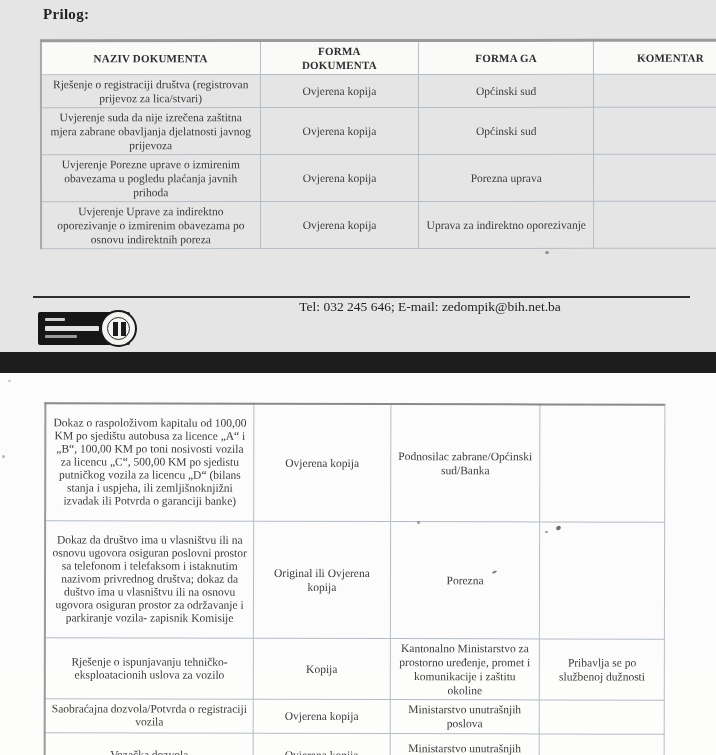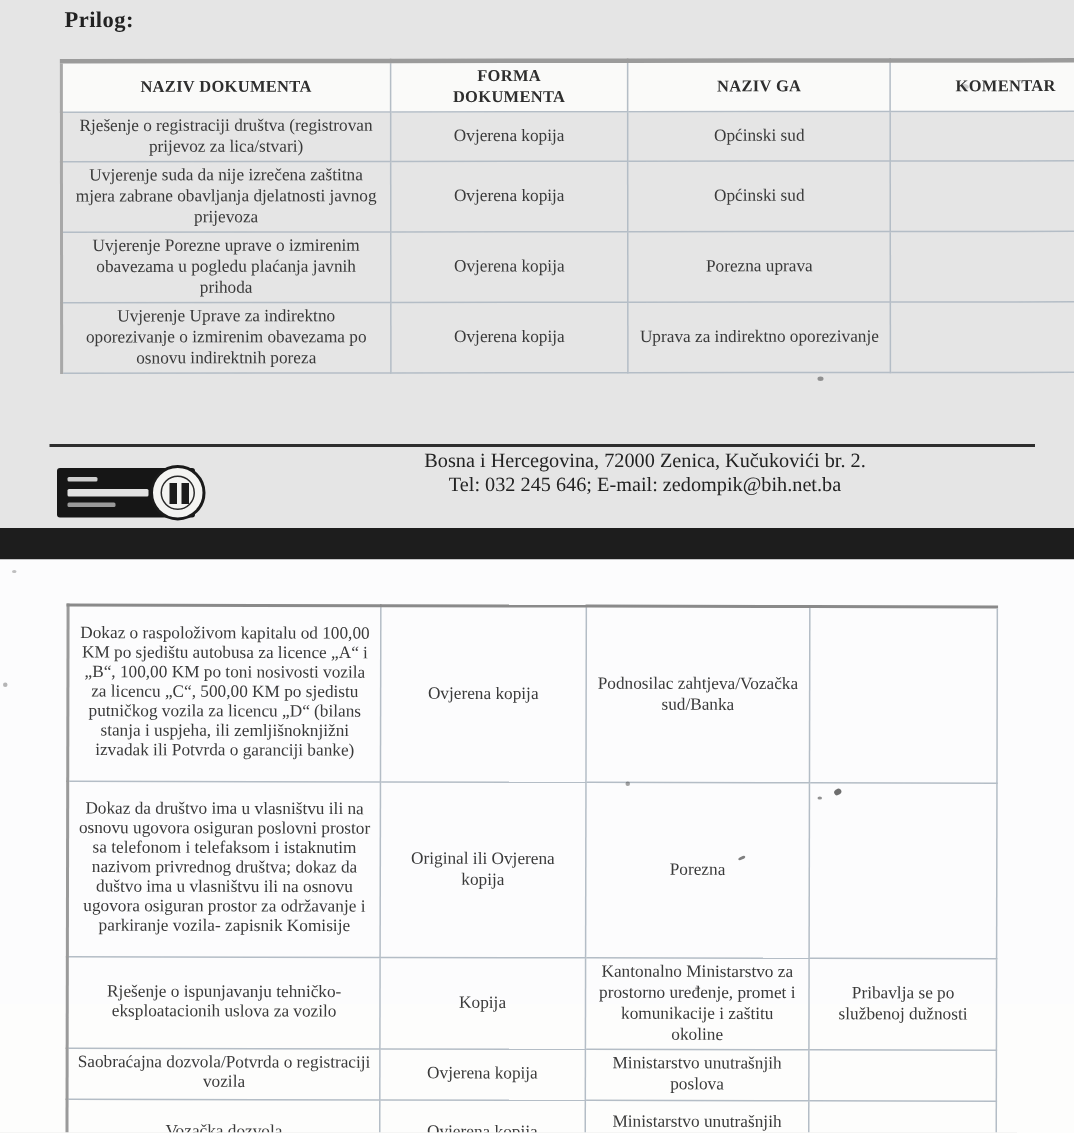--- a/index.html
+++ b/index.html
@@ -113,21 +113,21 @@
           <col style="width:22.5%">
           <col style="width:24.7%">
           <col style="width:21.8%">
       </colgroup>
       <thead>
         <tr class="hrow">
           <th><span>NAZIV DOKUMENTA</span></th>
           <th>
               <span class="hdr-narrow">FORMA DOKUMENTA</span>
             </th>
-          <th><span>NAZIV GA</span></th>
+          <th><span>FORMA GA</span></th>
           <th><span>KOMENTAR</span></th>
         </tr>
       </thead>
       <tbody>
         <tr class="r0">
           <td>Rješenje o registraciji društva (registrovan prijevoz za lica/stvari)</td>
           <td>Ovjerena kopija</td>
           <td>Općinski sud</td>
           <td></td>
         </tr>
@@ -148,21 +148,20 @@
           <td>Ovjerena kopija</td>
           <td>Uprava za indirektno oporezivanje</td>
           <td></td>
         </tr>
       </tbody>
     </table>
 
     <div class="rule"></div>
 
     <div class="footer-text">
-      <div>Bosna i Hercegovina, 72000 Zenica, Kučukovići br. 2.</div>
       <div>Tel: 032 245 646; E-mail: zedompik@bih.net.ba</div>
     </div>
 
     <div class="logo">
       <div class="logo-box">
         <div class="logo-line ll1"></div>
         <div class="logo-line ll2"></div>
         <div class="logo-line ll3"></div>
       </div>
       <div class="logo-seal">
@@ -178,21 +177,21 @@
       <colgroup>
         <col style="width:33.7%">
           <col style="width:22%">
           <col style="width:24.2%">
           <col style="width:20.1%">
       </colgroup>
       <tbody>
         <tr class="r0">
           <td class="naziv">Dokaz o raspoloživom kapitalu od 100,00 KM po sjedištu autobusa za licence „A“ i „B“, 100,00 KM po toni nosivosti vozila za licencu „C“, 500,00 KM po sjedistu putničkog vozila za licencu „D“ (bilans stanja i uspjeha, ili zemljišnoknjižni izvadak ili Potvrda o garanciji banke)</td>
           <td>Ovjerena kopija</td>
-          <td>Podnosilac zahtjeva/Vozačka sud/Banka</td>
+          <td>Podnosilac zabrane/Općinski sud/Banka</td>
           <td></td>
         </tr>
         <tr class="r1">
           <td class="naziv">Dokaz da društvo ima u vlasništvu ili na osnovu ugovora osiguran poslovni prostor sa telefonom i telefaksom i istaknutim nazivom privrednog društva; dokaz da duštvo ima u vlasništvu ili na osnovu ugovora osiguran prostor za održavanje i parkiranje vozila- zapisnik Komisije</td>
           <td>Original ili Ovjerena kopija</td>
           <td>Porezna</td>
           <td></td>
         </tr>
         <tr class="r2">
           <td class="naziv">Rješenje o ispunjavanju tehničko-eksploatacionih uslova za vozilo</td>

